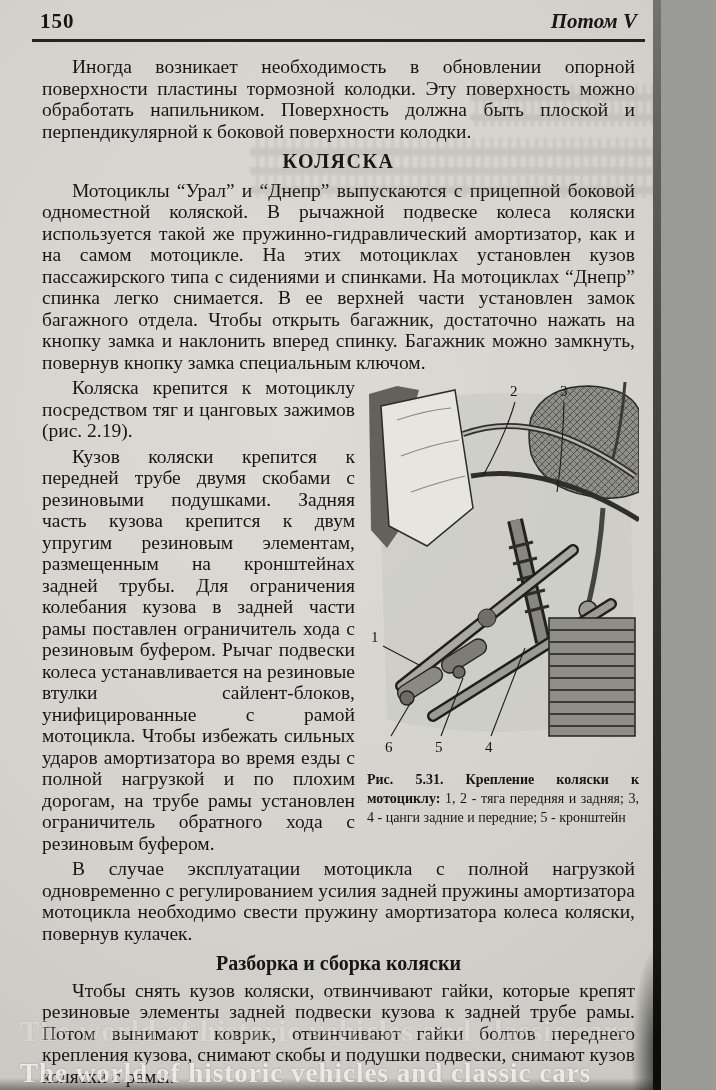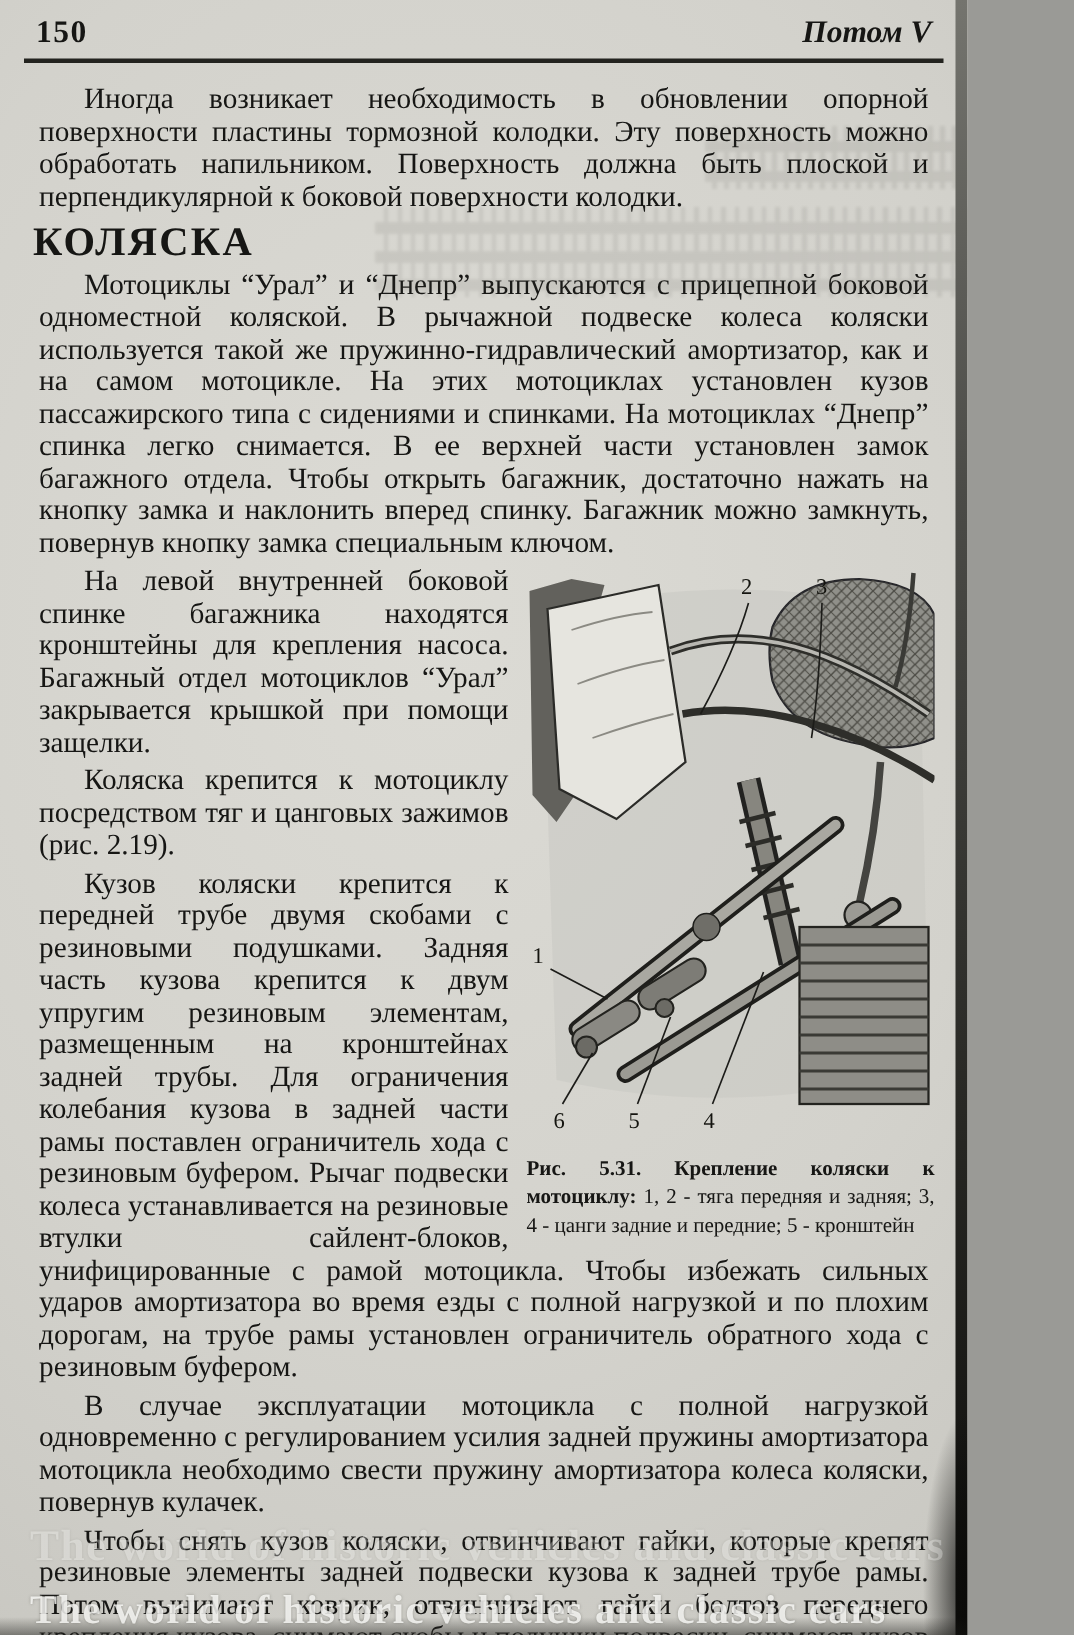--- a/index.html
+++ b/index.html
@@ -2,36 +2,37 @@
 <html><head>
 <meta charset="utf-8">
 <style>
   html,body{margin:0;padding:0}
   body{width:716px;height:1090px;overflow:hidden;background:#9a9a96}
   .page{
     position:relative;width:645px;height:1090px;overflow:hidden;
     background:radial-gradient(ellipse 120% 90% at 45% 38%, #dcdbd5 0%, #d3d2cc 50%, #c8c7c1 82%, #b8b7b1 100%);
     color:#161614;
     font-family:"Liberation Serif","DejaVu Serif",serif;
+    padding-left:16px;
   }
   .page-header{
     display:flex;justify-content:space-between;align-items:flex-end;
     margin:7px 16px 0 16px;padding:2px 8px 5px 8px;
     border-bottom:3px solid #23231f;
     font-size:21px;font-weight:bold;
   }
   .page-num{letter-spacing:1px}
   .chapter{font-style:italic}
   .content{
     padding:10px 22px 0 22px;
     font-size:19.5px;line-height:21.5px;text-align:justify;
   }
   .para{text-indent:30px;margin:4px}
   .para-full{clear:both}
-  .h-main{text-align:left;font-size:27px;letter-spacing:1.5px;margin:9px 0 7px;font-weight:bold}
+  .h-main{text-align:center;font-size:20px;letter-spacing:1.5px;margin:9px 0 7px;font-weight:bold}
   .h-sub{clear:both;text-align:center;font-size:20px;margin:9px 0 5px;font-weight:bold}
   .fig{float:right;width:272px;margin:3px 0 2px 12px}
   .fig-art{display:block;width:272px;height:385px}
   .caption{font-size:14px;line-height:19px;text-align:justify;margin-top:5px}
   .co{font-size:15px;font-family:"Liberation Serif",serif;fill:#14140f}
   .edge-right{
     position:absolute;top:0;right:0;width:8px;height:100%;
     background:linear-gradient(to bottom,#74746e 0%,#4b4b47 30%,#262622 70%,#0c0c0a 100%);
   }
   .edge-bottom{
@@ -158,25 +159,25 @@
         <text class="co" x="18" y="372">6</text>
         <text class="co" x="68" y="372">5</text>
         <text class="co" x="118" y="372">4</text>
       </svg>
       <figcaption class="caption">
         <b>Рис. 5.31. Крепление коляски к мотоциклу:</b>
         <span>1, 2 - тяга передняя и задняя; 3, 4 - цанги задние и передние; 5 - кронштейн</span>
       </figcaption>
     </figure>
 
-    <p class="para">На левой внутренней боковой спинке багажника находятся кронштейны для крепления насоса. Багажный отдел мотоциклов “Урал” закрывается крышкой при помощи защелки.</p>
     <p class="para">Коляска крепится к мотоциклу посредством тяг и цанговых зажимов (рис. 2.19).</p>
     <p class="para">Кузов коляски крепится к передней трубе двумя скобами с резиновыми подушками. Задняя часть кузова крепится к двум упругим резиновым элементам, размещенным на кронштейнах задней трубы. Для ограничения колебания кузова в задней части рамы поставлен ограничитель хода с резиновым буфером. Рычаг подвески колеса устанавливается на резиновые втулки сайлент-блоков, унифицированные с рамой мотоцикла. Чтобы избежать сильных ударов амортизатора во время езды с полной нагрузкой и по плохим дорогам, на трубе рамы установлен ограничитель обратного хода с резиновым буфером.</p>
     <p class="para para-full">В случае эксплуатации мотоцикла с полной нагрузкой одновременно с регулированием усилия задней пружины амортизатора мотоцикла необходимо свести пружину амортизатора колеса коляски, повернув кулачек.</p>
 
+    <h2 class="h-sub">Разборка и сборка коляски</h2>
 
     <p class="para">Чтобы снять кузов коляски, отвинчивают гайки, которые крепят резиновые элементы задней подвески кузова к задней трубе рамы. Потом вынимают коврик, отвинчивают гайки болтов переднего крепления кузова, снимают скобы и подушки подвески, снимают кузов коляски с рамы.</p>
     <p class="para">Чтобы отсоединить рычаг подвески колеса мотоциклов “Днепр”,</p>
 
   </main>
 
   <div class="edge-right"></div>
   <div class="edge-bottom"></div>
   <div class="corner-blob"></div>
 

